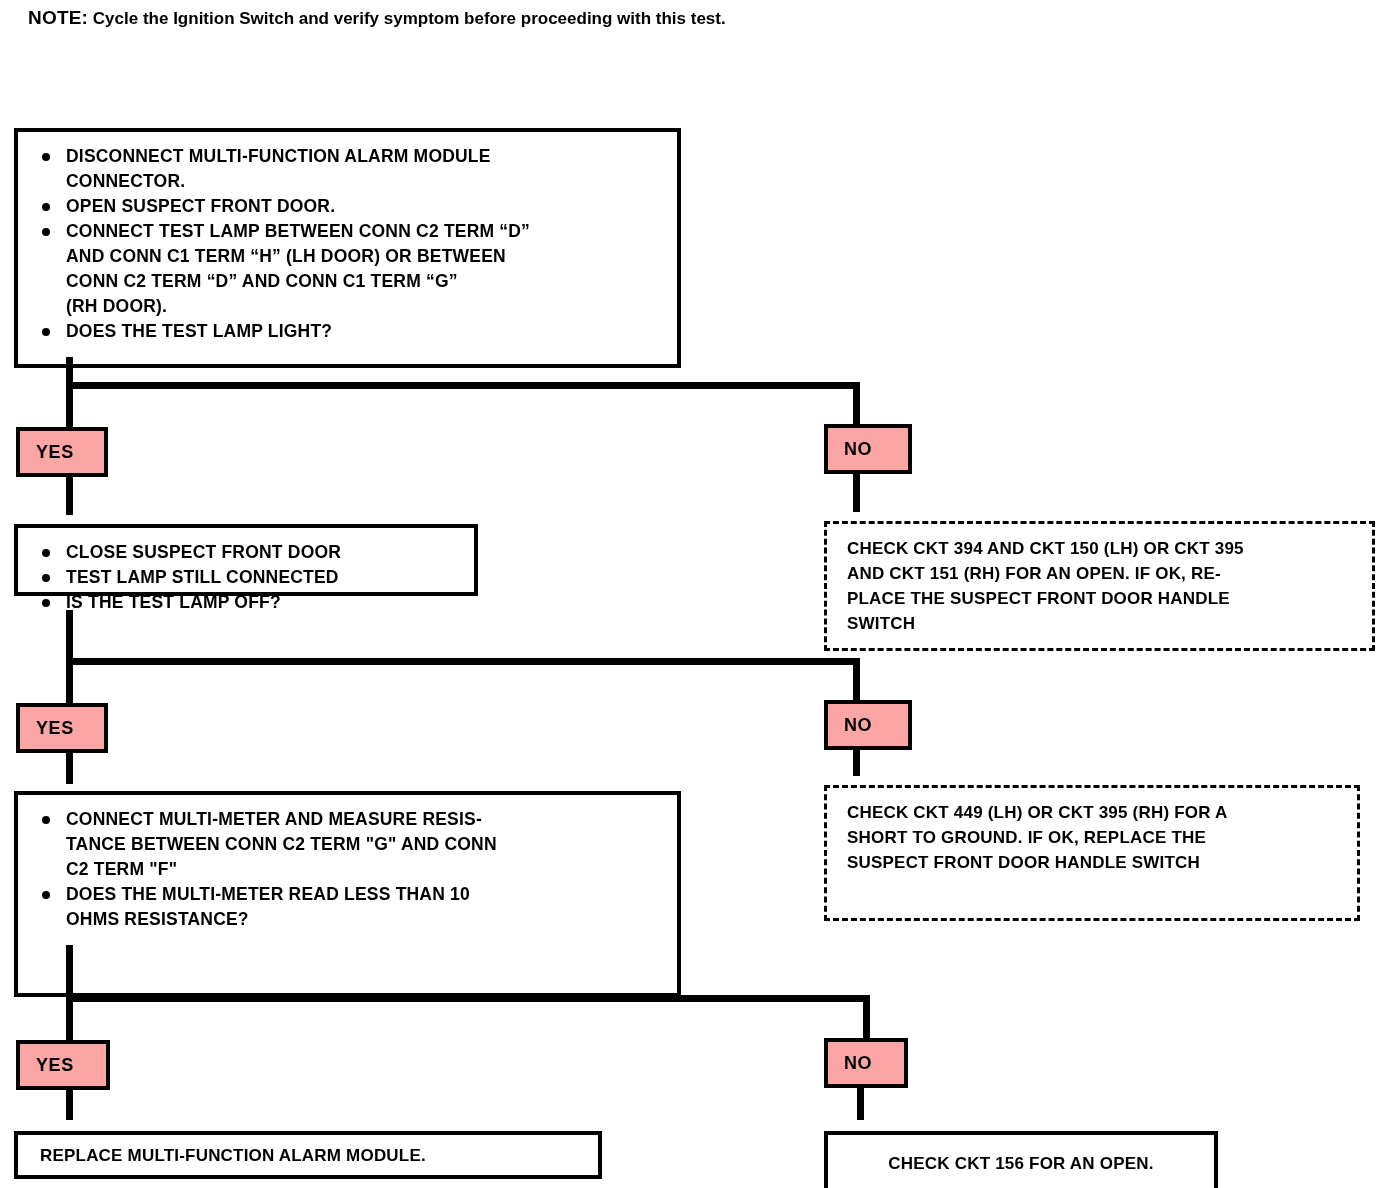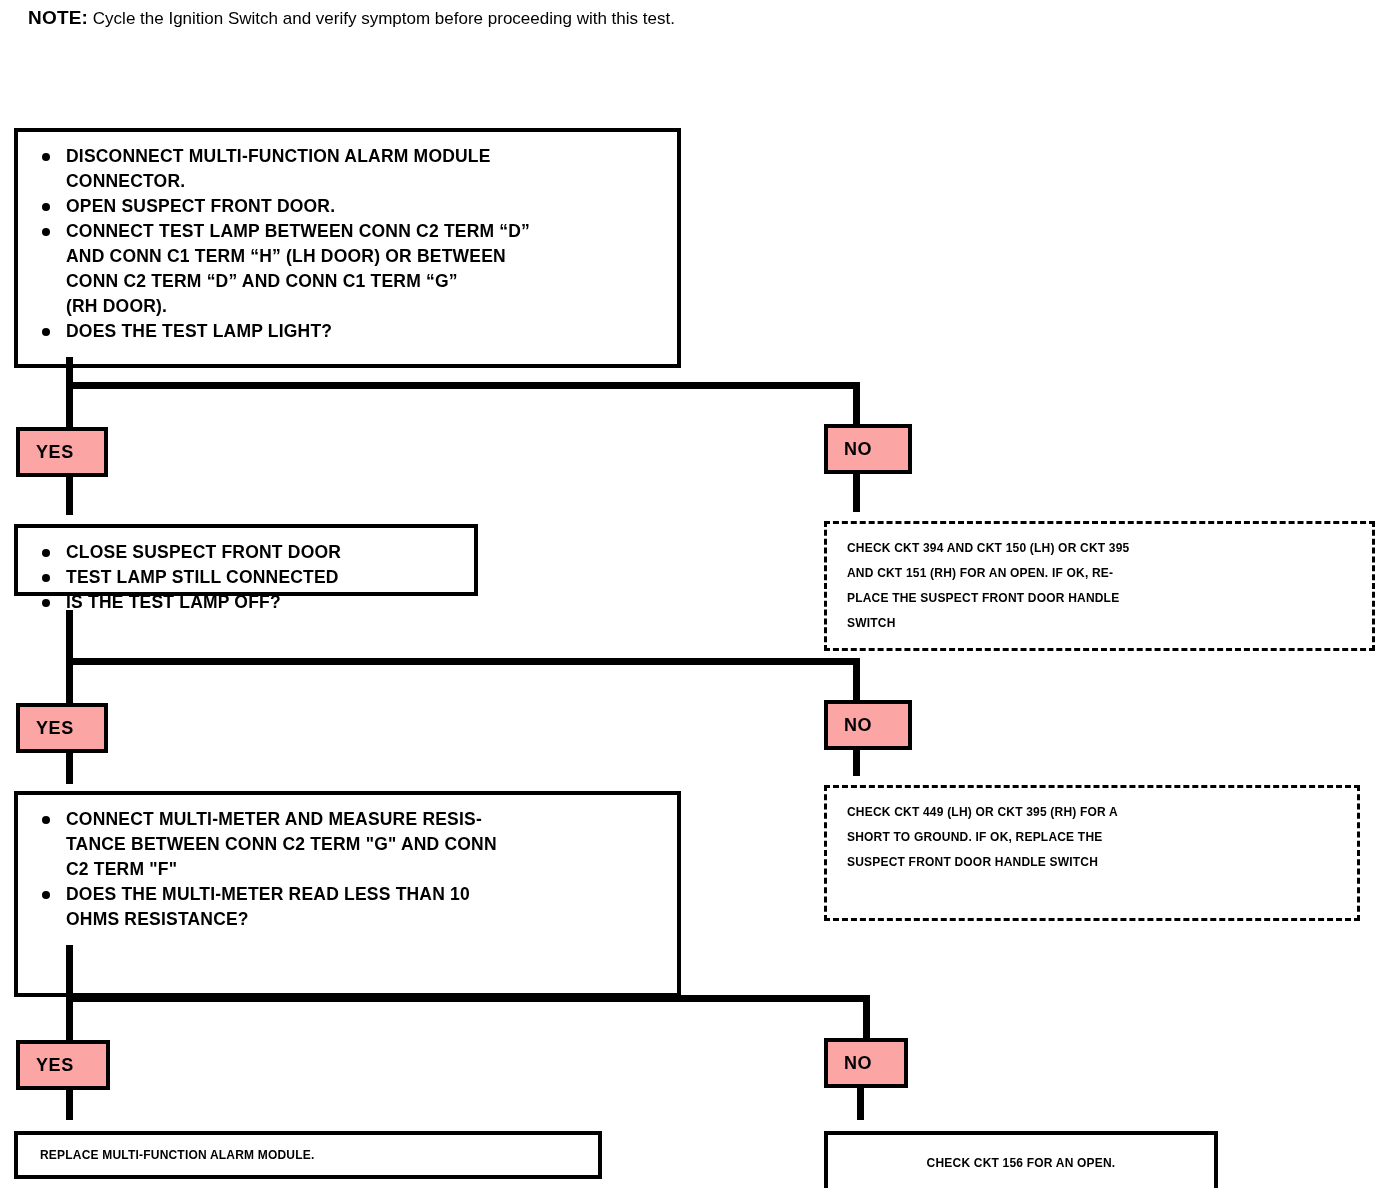--- a/index.html
+++ b/index.html
@@ -26,21 +26,21 @@
     font-size: 17px;
     line-height: 1.25;
     white-space: nowrap;
   }
   .note .note-label {
     font-weight: bold;
     font-size: 19px;
     letter-spacing: 0.2px;
   }
   .note .note-body {
-    font-weight: normal;
+    font-weight: bold;
     font-size: 17px;
   }
 
   
   .box {
     position: absolute;
     box-sizing: border-box;
     background: #ffffff;
     border: 4px solid #000000;
     margin-top: 11px;
@@ -76,21 +76,21 @@
   }
 
   .box-inner {
     padding: 12px 10px 10px 4px;
   }
 
   
   .para {
     margin: 0;
     font-weight: bold;
-    font-size: 12px;
+    font-size: 17px;
     line-height: 25px;
     letter-spacing: 0.2px;
     white-space: pre-line;
   }
   .para-inner {
     padding: 12px 14px 10px 20px;
   }
 
   
   .chip {

